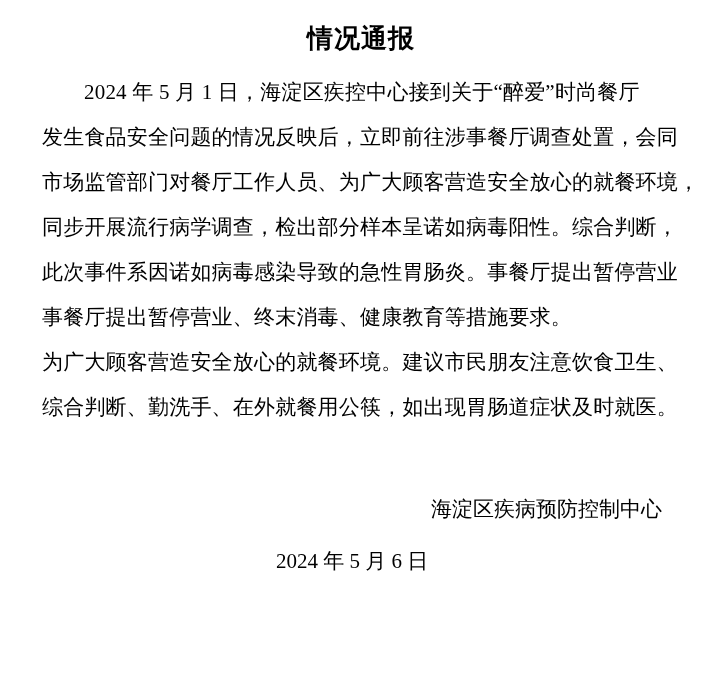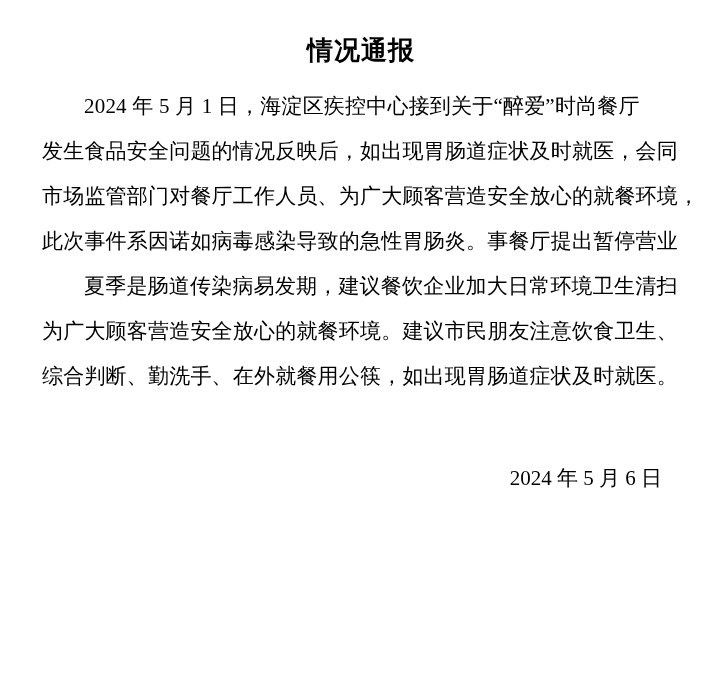--- a/index.html
+++ b/index.html
@@ -10,21 +10,21 @@
   .page {
     position: relative;
     width: 722px;
     height: 677px;
     background: #ffffff;
     color: #000000;
     font-family: "Liberation Serif", "DejaVu Serif", serif;
     overflow: hidden;
   }
   .doc-title {
-    margin: 16px;
+    margin: 4px;
     padding-top: 18px;
     height: 34px;
     line-height: 34px;
     text-align: center;
     font-size: 26px;
     font-weight: 700;
     letter-spacing: 1px;
   }
   .content {
     margin: 14px 28px 0 42px;
@@ -44,42 +44,45 @@
     text-align: right;
     padding-right: 32px;
   }
   .sign-line {
     height: 45px;
     line-height: 45px;
     white-space: nowrap;
   }
   .date-line {
     margin-top: 7px;
+    text-align: center;
   }
 </style>
 </head>
 <body>
 
 <div class="page">
 
   <h1 class="doc-title">情况通报</h1>
 
   <div class="content">
 
     <div>
       <div class="line indent">2024 年 5 月 1 日，海淀区疾控中心接到关于“醉爱”时尚餐厅</div>
-      <div class="line">发生食品安全问题的情况反映后，如出现胃肠道症状及时就医，会同</div>
+      <div class="line">发生食品安全问题的情况反映后，立即前往涉事餐厅调查处置，会同</div>
       <div class="line">市场监管部门对餐厅工作人员、为广大顾客营造安全放心的就餐环境，</div>
+      <div class="line">同步开展流行病学调查，检出部分样本呈诺如病毒阳性。综合判断，</div>
       <div class="line">此次事件系因诺如病毒感染导致的急性胃肠炎。事餐厅提出暂停营业</div>
+      <div class="line">事餐厅提出暂停营业、终末消毒、健康教育等措施要求。</div>
     </div>
 
     <div>
-      <div class="line indent">夏季是肠道传染病易发期，建议餐饮企业加大日常环境卫生清扫</div>
       <div class="line">为广大顾客营造安全放心的就餐环境。建议市民朋友注意饮食卫生、</div>
       <div class="line">综合判断、勤洗手、在外就餐用公筷，如出现胃肠道症状及时就医。</div>
     </div>
 
     <div class="sign-block">
+      <div class="sign-line">海淀区疾病预防控制中心</div>
       <div class="sign-line date-line">2024 年 5 月 6 日</div>
     </div>
 
   </div>
 </div>
 
 </body></html>

